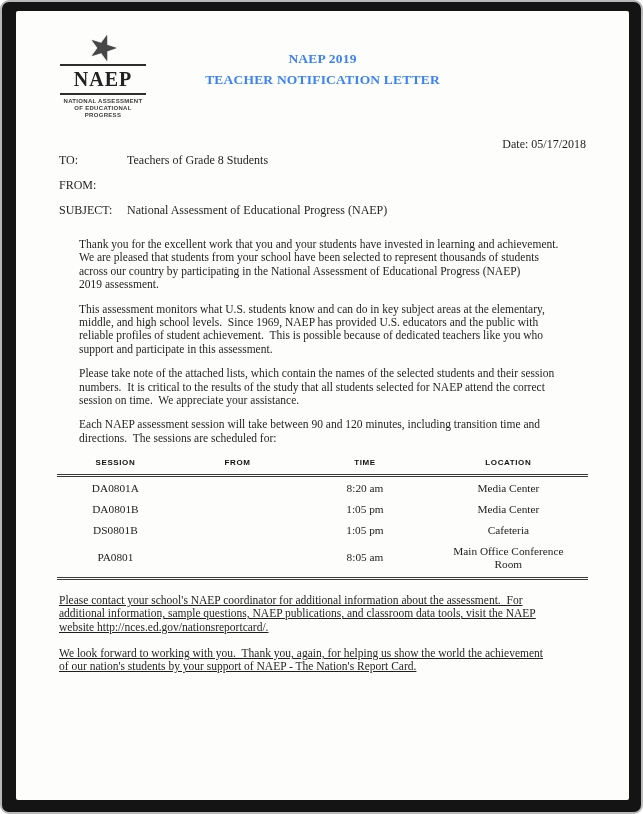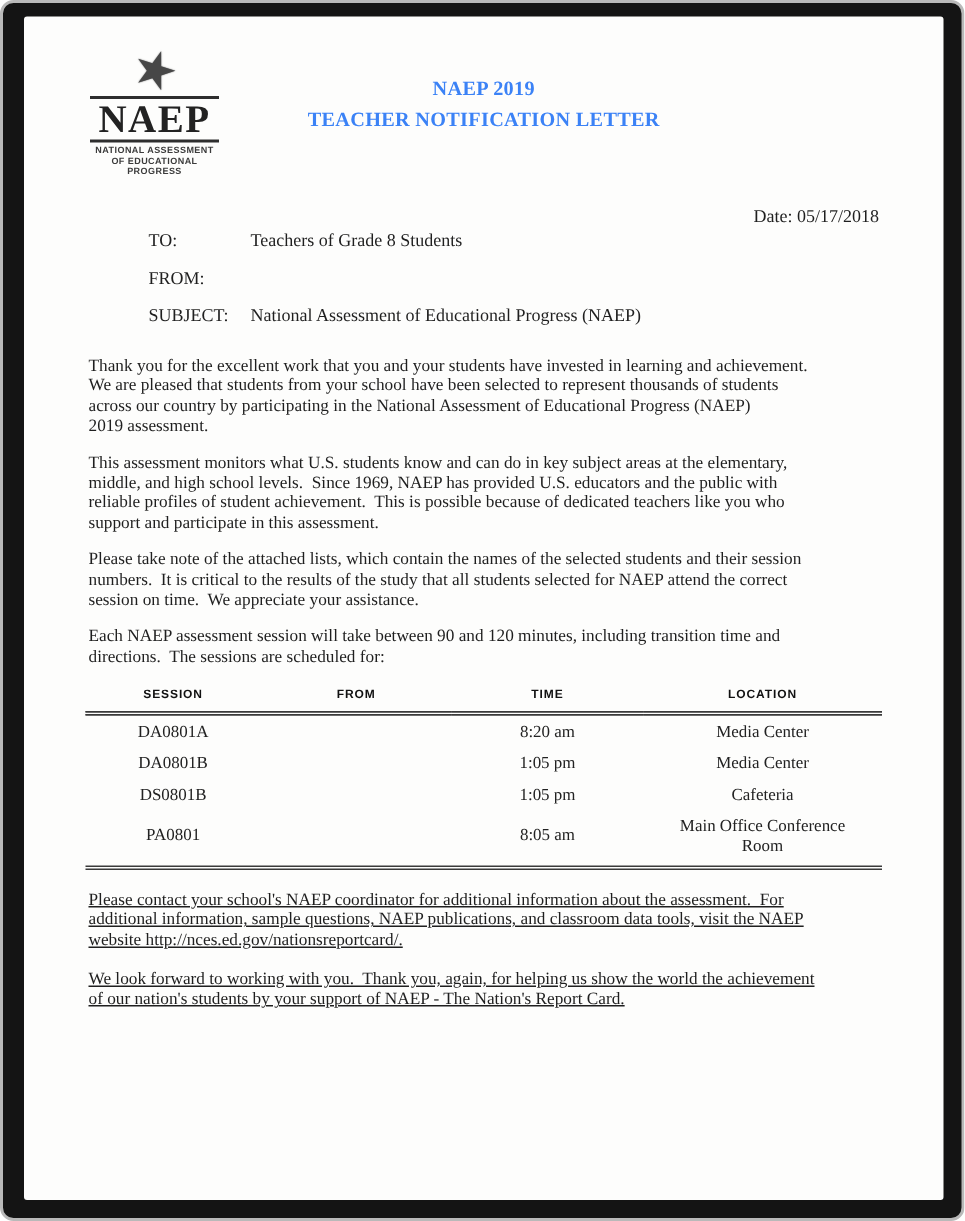--- a/index.html
+++ b/index.html
@@ -26,40 +26,40 @@
     text-align:center;color:#2b2b2b;
   }
   .logo-star{
     display:block;font-size:34px;line-height:30px;color:#474747;
     transform:rotate(18deg);
     text-shadow:0 0 1px #6a6a6a;
   }
   .logo-acronym{
     display:block;margin-top:1px;
     border-top:2px solid #2e2e2e;border-bottom:2px solid #2e2e2e;
-    font-size:26px;line-height:27px;font-weight:bold;letter-spacing:1px;
+    font-size:20px;line-height:27px;font-weight:bold;letter-spacing:1px;
     color:#222;
   }
   .logo-org{
     display:block;margin-top:3px;
     font-family:"Liberation Sans","DejaVu Sans",sans-serif;
     font-size:6px;line-height:7px;font-weight:bold;letter-spacing:.3px;
     color:#3c3c3c;
   }
   .title-block{padding-top:37px;text-align:center;}
   .title-line{
     font-weight:bold;font-size:13.5px;line-height:21px;color:#3b82f6;
     letter-spacing:.2px;
   }
   
   .letter{padding:0 43px;font-size:11.5px;line-height:13.4px;}
   .date-line{margin-top:47px;text-align:right;font-size:12px;line-height:14px;}
-  .meta{margin-top:2px;margin-left:40px;}
+  .meta{margin-top:2px;}
   .meta-row{display:grid;grid-template-columns:68px 1fr;font-size:12px;line-height:14px;margin-bottom:11px;}
-  .paras{margin-top:21px;}
+  .paras{margin-top:21px;margin-left:20px;}
   .para{white-space:pre-wrap;margin:0 0 11px 0;}
   
   table.schedule{
     width:calc(100% + 4px);margin-left:-2px;margin-top:11px;
     border-collapse:collapse;table-layout:fixed;
   }
   table.schedule col.c1{width:22%;} table.schedule col.c2{width:24%;}
   table.schedule col.c3{width:24%;} table.schedule col.c4{width:30%;}
   table.schedule th{
     font-family:Liberation Sans, sans-serif;

